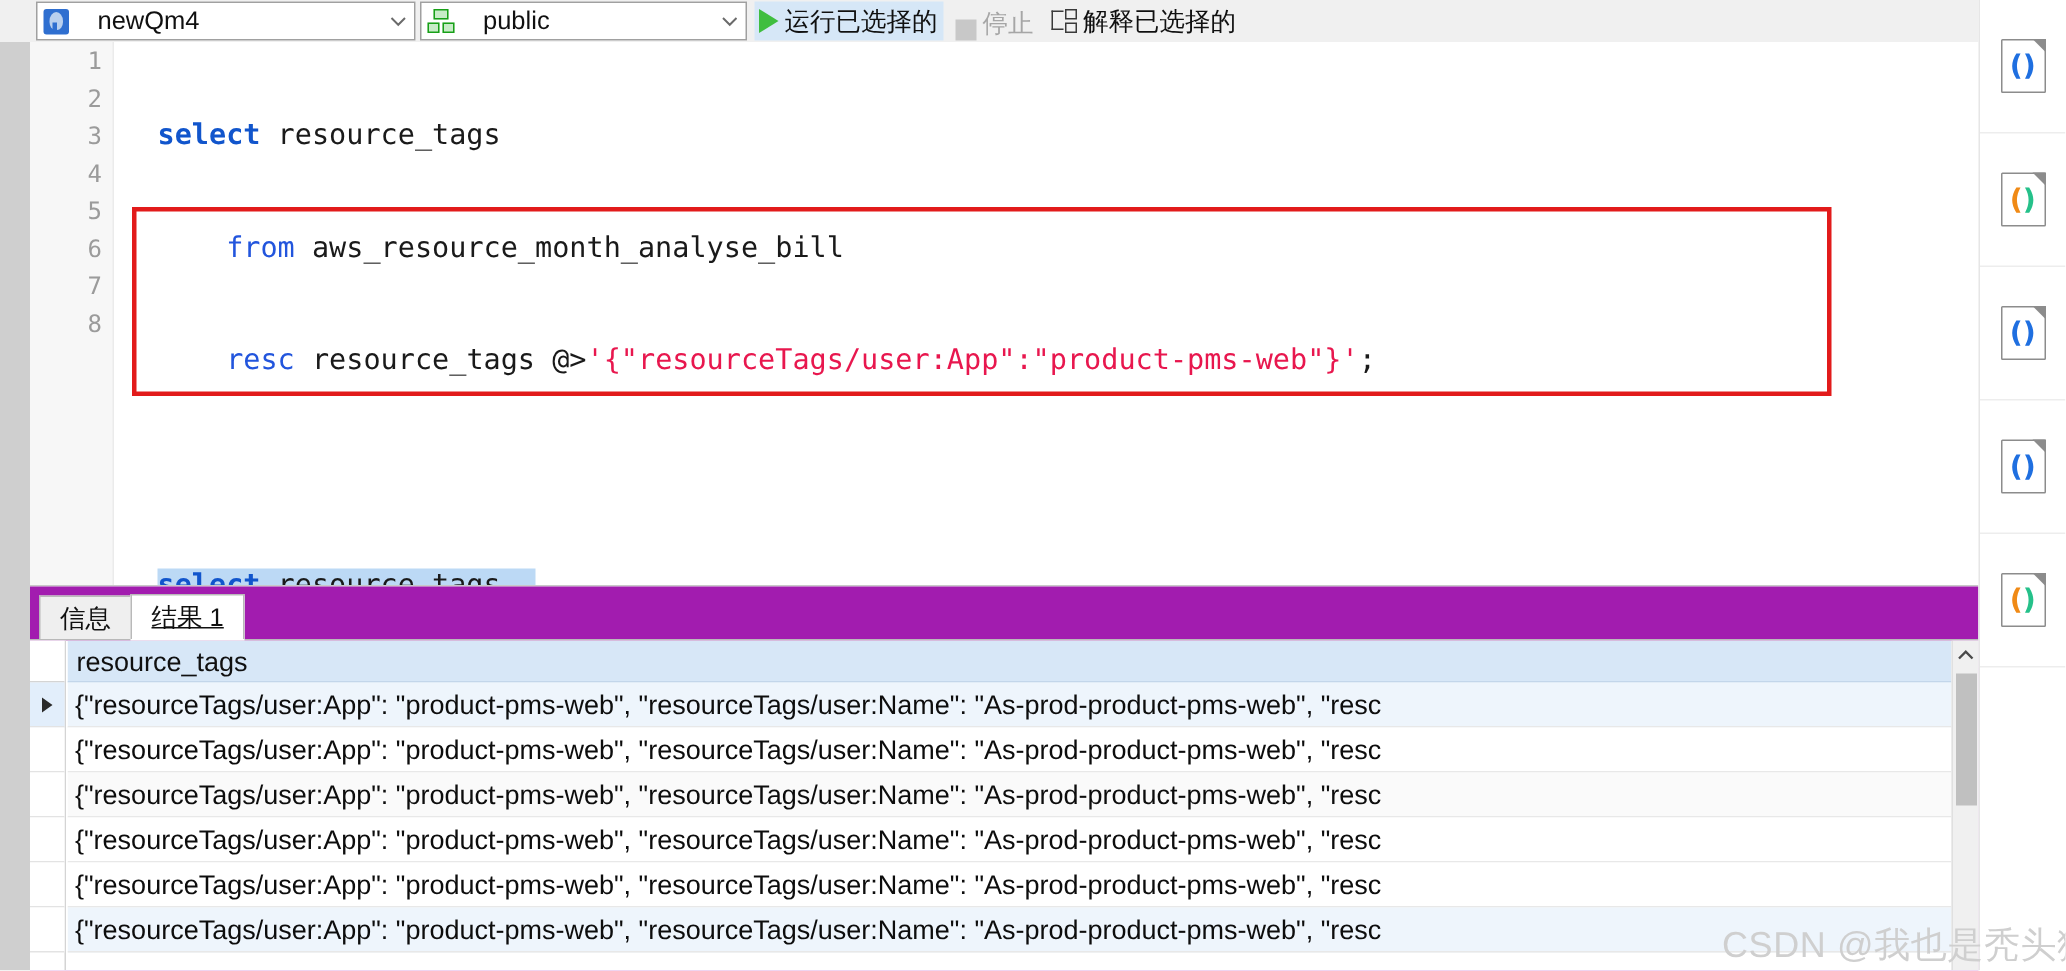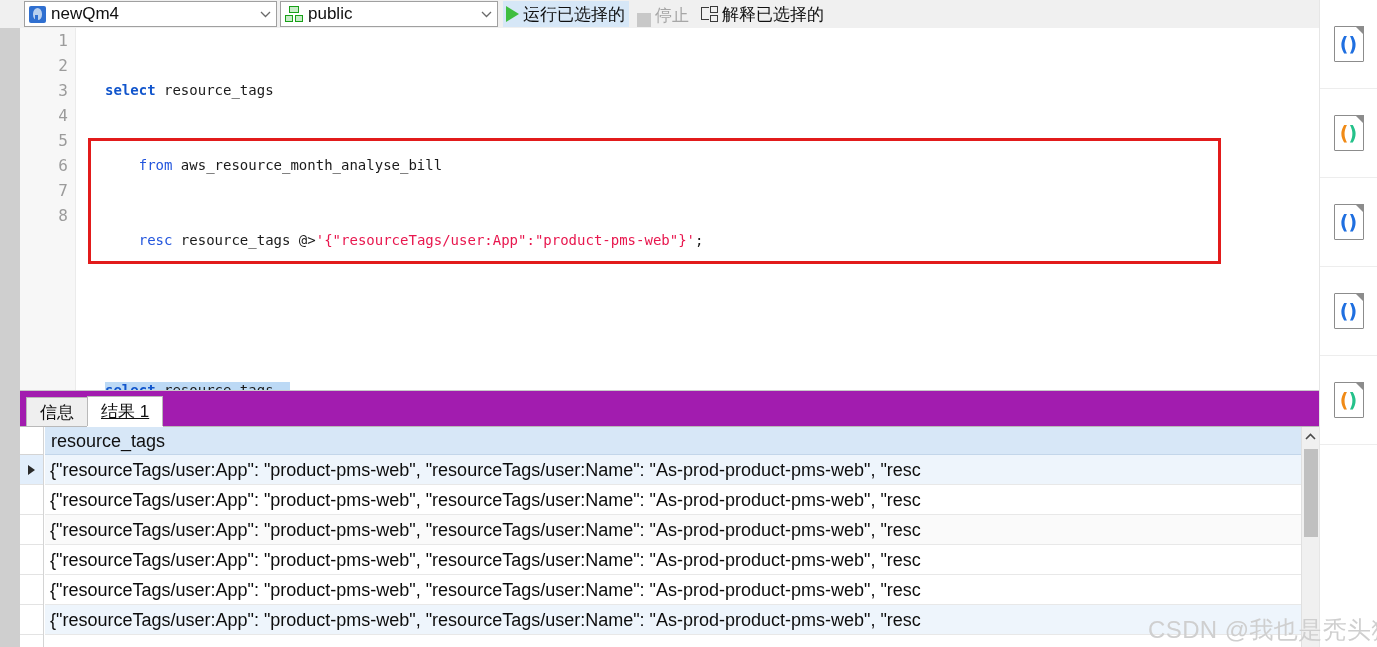--- a/index.html
+++ b/index.html
@@ -46,21 +46,21 @@
     display: flex; align-items: center;
     padding: 0 2px 0 4px;
     font-size: 17px;
     color: #101010;
     position: relative;
   }
   .combo .cb-label {
     white-space: nowrap;
     overflow: hidden;
     flex: 1 1 auto;
-    padding-left: 5px;
+    padding-left: 19px;
     line-height: 24px;
   }
   .combo-1 { width: 253px; }
   .combo-2 { width: 190px; }
   .combo-3 { width: 218px; }
   .caret {
     width: 18px; flex: 0 0 18px;
     text-align: center;
     color: #5a5a5a; font-size: 12px;
     line-height: 24px;
@@ -172,21 +172,21 @@
     text-align: right;
     padding-right: 7px;
     font-family: "DejaVu Sans Mono", monospace;
     font-size: 16px;
     color: #9b9b9b;
   }
   .code {
     position: absolute; left: 57px; top: 0;
     right: 0; height: 363px;
     font-family: "DejaVu Sans Mono", monospace;
-    font-size: 14px;
+    font-size: 19px;
     line-height: 25px;
     white-space: pre;
     color: #1a1a1a;
     padding-left: 28px;
   }
   .code .ln-row { height: 25px; }
   .kw { color: #1155cc; font-weight: bold; }
   .kw2 { color: #2255dd; font-weight: normal; }
   .str { color: #e8174e; }
   .plain { color: #1a1a1a; }

